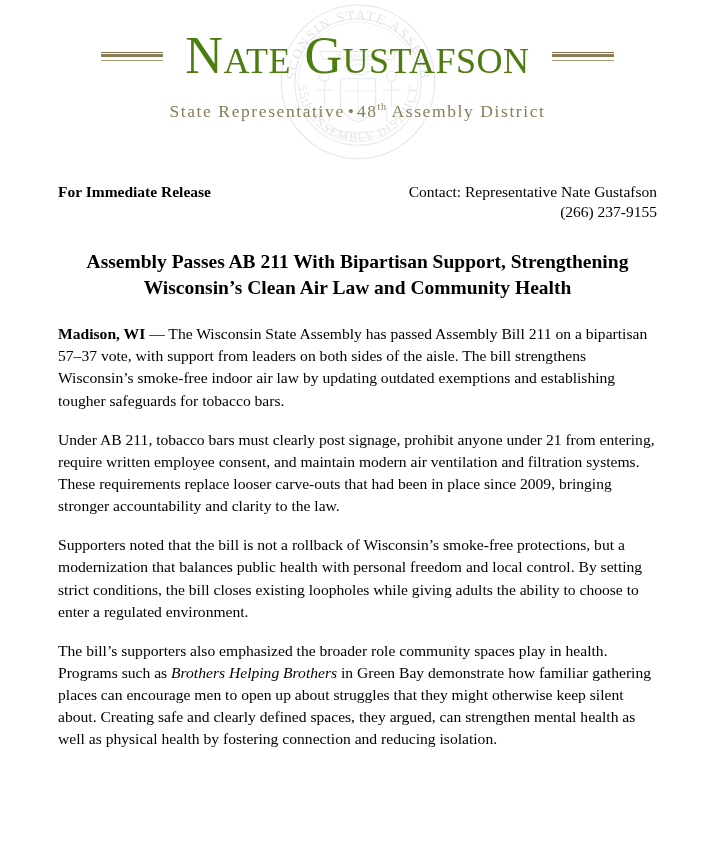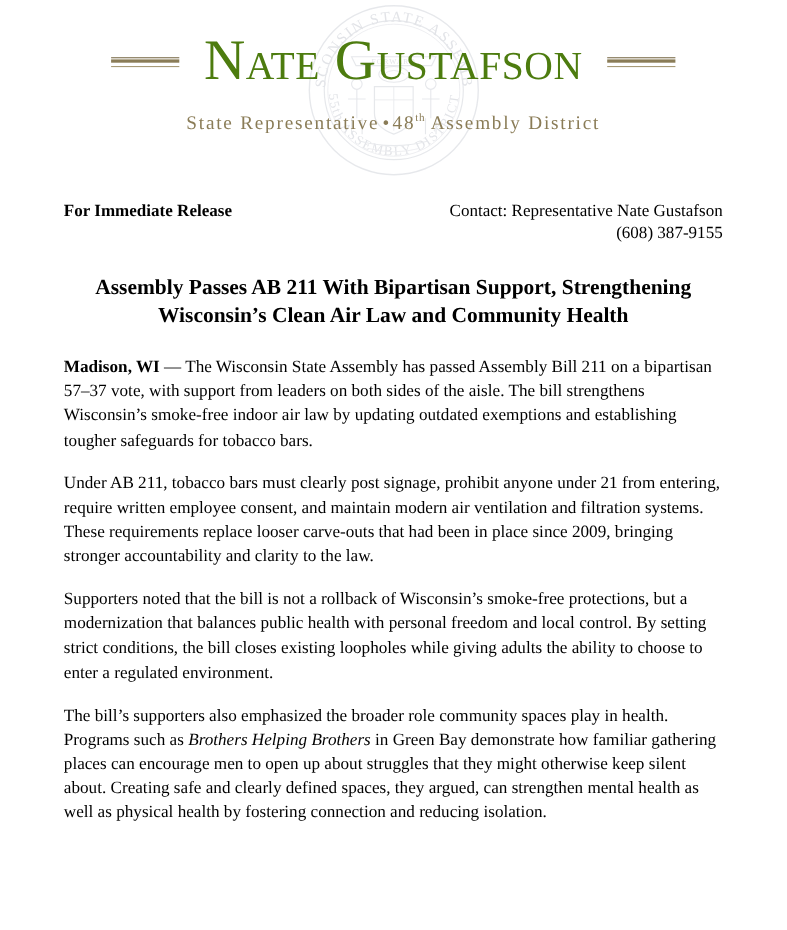--- a/index.html
+++ b/index.html
@@ -206,21 +206,21 @@
   </div>
 
   <div class="content">
 
     <div class="meta">
       <div class="meta-left">
         <div>For Immediate Release</div>
       </div>
       <div class="meta-right">
         <div>Contact: Representative Nate Gustafson</div>
-        <div>(608) 387-9155</div>
+        <div>(266) 237-9155</div>
       </div>
     </div>
 
     <div class="headline">Assembly Passes AB 211 With Bipartisan Support, Strengthening Wisconsin’s Clean Air Law and Community Health</div>
 
     <p class="body-par first"><b class="lede">Madison, WI</b><span> — </span><span>The Wisconsin State Assembly has passed Assembly Bill 211 on a bipartisan 57–37 vote, with support from leaders on both sides of the aisle. The bill strengthens Wisconsin’s smoke-free indoor air law by updating outdated exemptions and establishing tougher safeguards for tobacco bars.</span></p>
 
 
     <p class="body-par">Under AB 211, tobacco bars must clearly post signage, prohibit anyone under 21 from entering, require written employee consent, and maintain modern air ventilation and filtration systems. These requirements replace looser carve-outs that had been in place since 2009, bringing stronger accountability and clarity to the law.</p>
 

